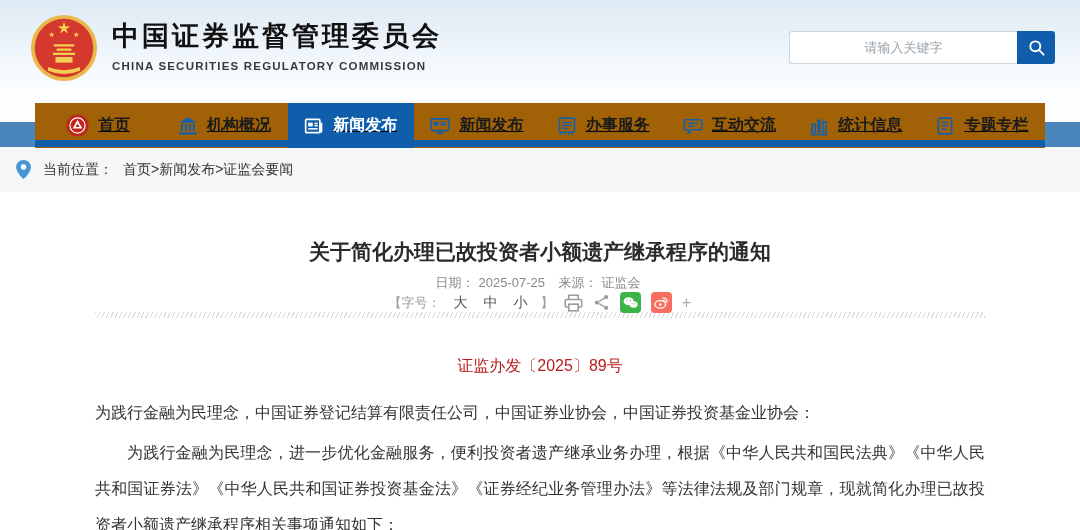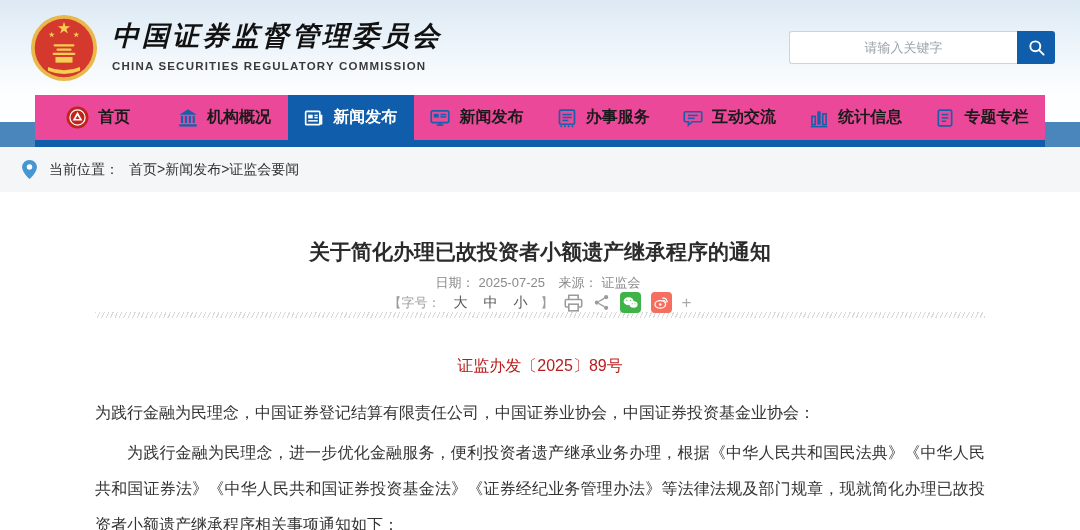--- a/index.html
+++ b/index.html
@@ -4,44 +4,44 @@
 <style>
   * { margin:0; padding:0; box-sizing:border-box; }
   html,body { width:1080px; height:530px; overflow:hidden; background:#fff;
               font-family:"Liberation Sans","DejaVu Sans",sans-serif; }
 
   
   .header { position:relative; height:95px;
             background:linear-gradient(180deg,#dde9f3 0%,#ecf4fa 45%,#fdfeff 100%); }
   .emblem { position:absolute; left:30px; top:12px; width:68px; height:72px; }
   .org-names { position:absolute; left:112px; top:18px; }
-  .org-cn { font-size:27px; font-weight:bold; color:#111; letter-spacing:3px;font-style:italic; }
+  .org-cn { font-size:27px; font-weight:bold; color:#111; letter-spacing:3px; }
   .org-en { font-size:11.5px; color:#3a3a3a; letter-spacing:1.2px; margin-top:6px; font-weight:bold; }
   .searchbar { position:absolute; right:25px; top:31px; display:flex; }
   .searchbar input { width:228px; height:33px; border:1px solid #c9d4de; border-right:none;
                      border-radius:3px 0 0 3px; padding:0 10px; font-size:13px; color:#333;
                      outline:none; background:#fff;text-align:center; }
   .searchbar input::placeholder { color:#9aa3ab; }
   .search-btn { width:38px; height:33px; background:#0f5dab; border:none; border-radius:0 3px 3px 0;
                 display:flex; align-items:center; justify-content:center; cursor:pointer; }
 
   
   .navrow { position:relative; height:52px; background:#fdfeff; }
   .nav-band { position:absolute; left:0; right:0; top:27px; height:25px; background:#4a86bb; }
-  .navbox { position:absolute; left:35px; top:0; width:1010px; height:45px; background:#ec4899;
-            display:flex; }
+  .navbox { position:absolute; left:35px; top:8px; width:1010px; height:45px; background:#a16207;
+            display:flex;text-decoration:underline; }
   .nav-underline { position:absolute; left:35px; top:45px; width:1010px; height:7px; background:#0f5dab; }
   .tab { flex:1 1 0; display:flex; align-items:center; justify-content:center; gap:9px;
          font-size:16px; font-weight:bold; color:#1a1a1a; cursor:pointer; height:45px; }
   .tab .ticon { color:#1660ab; display:flex; }
   .tab.active { background:#0f5dab; color:#fff; }
   .tab.active .ticon { color:#fff; }
 
   
-  .breadcrumb { height:45px; background:#f5f6f7; display:flex; align-items:center; padding-left:22px;
+  .breadcrumb { height:45px; background:#f5f6f7; display:flex; align-items:center; padding-left:16px;
                 font-size:14px; color:#333; }
   .breadcrumb .pin { margin-right:12px; display:flex; }
   .crumb-label { margin-right:10px; }
   .crumb-path { color:#333; }
 
   
   .article { margin:0 95px; }
   .a-title { margin-top:46px; text-align:center; font-size:21px; font-weight:bold; color:#2b2b2b; }
   .meta-row { margin-top:8px; display:flex; justify-content:space-between; align-items:center;
               font-size:13px; color:#8a8a8a; height:22px;flex-direction:column; }

